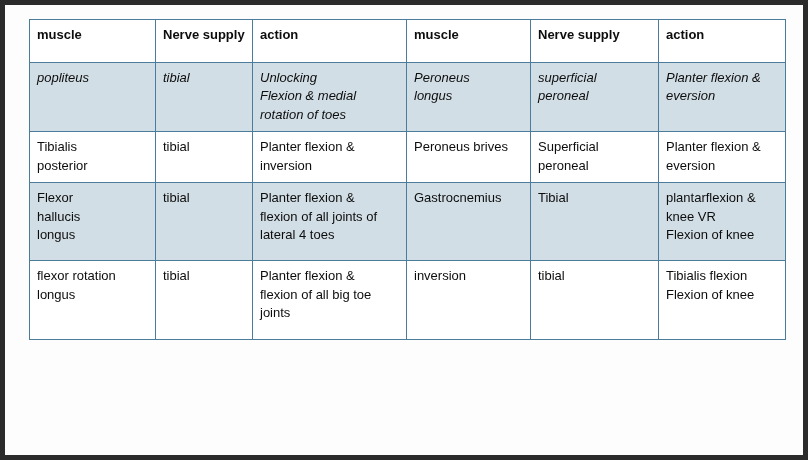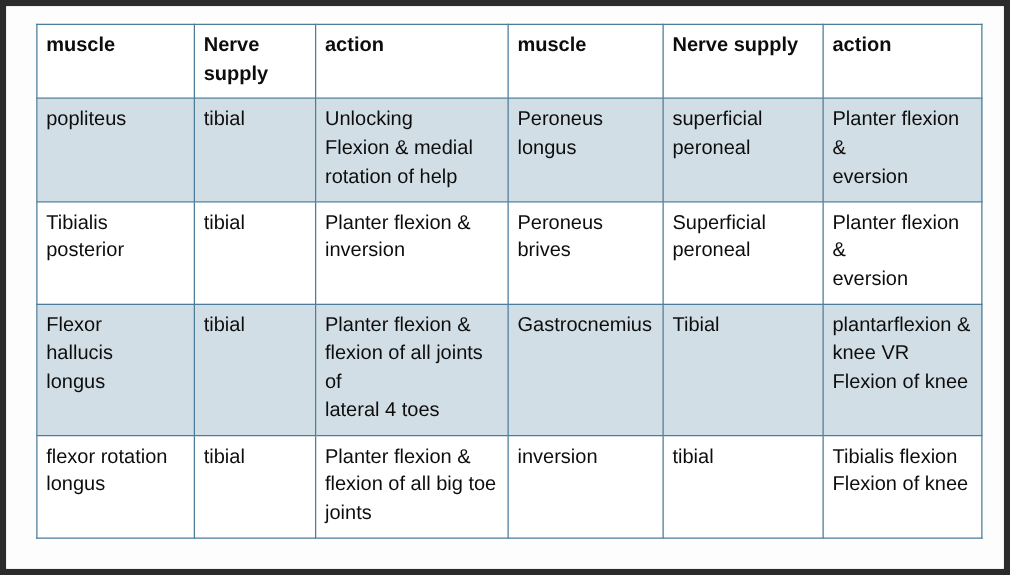--- a/index.html
+++ b/index.html
@@ -42,21 +42,21 @@
     width: 756px;
     border-collapse: collapse;
     table-layout: fixed;
   }
 
   #muscle-table td,
   #muscle-table th {
     border: 1px solid #4b7c99;
     vertical-align: top;
     padding: 6px 7px 7px 7px;
-    font-size: 16px;
+    font-size: 13px;
     line-height: 1.42;
     color: #0d0d0d;
     text-align: left;
     font-weight: normal;
   }
 
   
   .c1 { width: 126px; }
   .c2 { width: 97px; }
   .c3 { width: 154px; }
@@ -68,21 +68,21 @@
     font-weight: bold;
     background: #ffffff;
     height: 43px;
   }
 
   tr.row-shaded td { background: #d2dee6; }
   tr.row-plain td { background: #ffffff; margin-left: 40px; }
 
   td.cell-muscle { font-weight: bold; }
 
-  tr.r1 td { height: 61px; }
+  tr.r1 td { height: 61px; font-style: italic; }
   tr.r2 td { height: 41px; }
   tr.r3 td { height: 78px; margin-top: 35px; }
   tr.r4 td { height: 79px; }
 
   .line { display: block; }
 </style>
 </head>
 <body>
 
 <div id="page-frame">
@@ -111,21 +111,21 @@
           <tr class="row-shaded r1">
             <td class="c1 cell-muscle">
               <span class="line">popliteus</span>
             </td>
             <td class="c2">
               <span class="line">tibial</span>
             </td>
             <td class="c3">
               <span class="line">Unlocking</span>
               <span class="line">Flexion &amp; medial</span>
-              <span class="line">rotation of help</span>
+              <span class="line">rotation of toes</span>
             </td>
             <td class="c4 cell-muscle">
               <span class="line">Peroneus</span>
               <span class="line">longus</span>
             </td>
             <td class="c5">
               <span class="line">superficial</span>
               <span class="line">peroneal</span>
             </td>
             <td class="c6">

